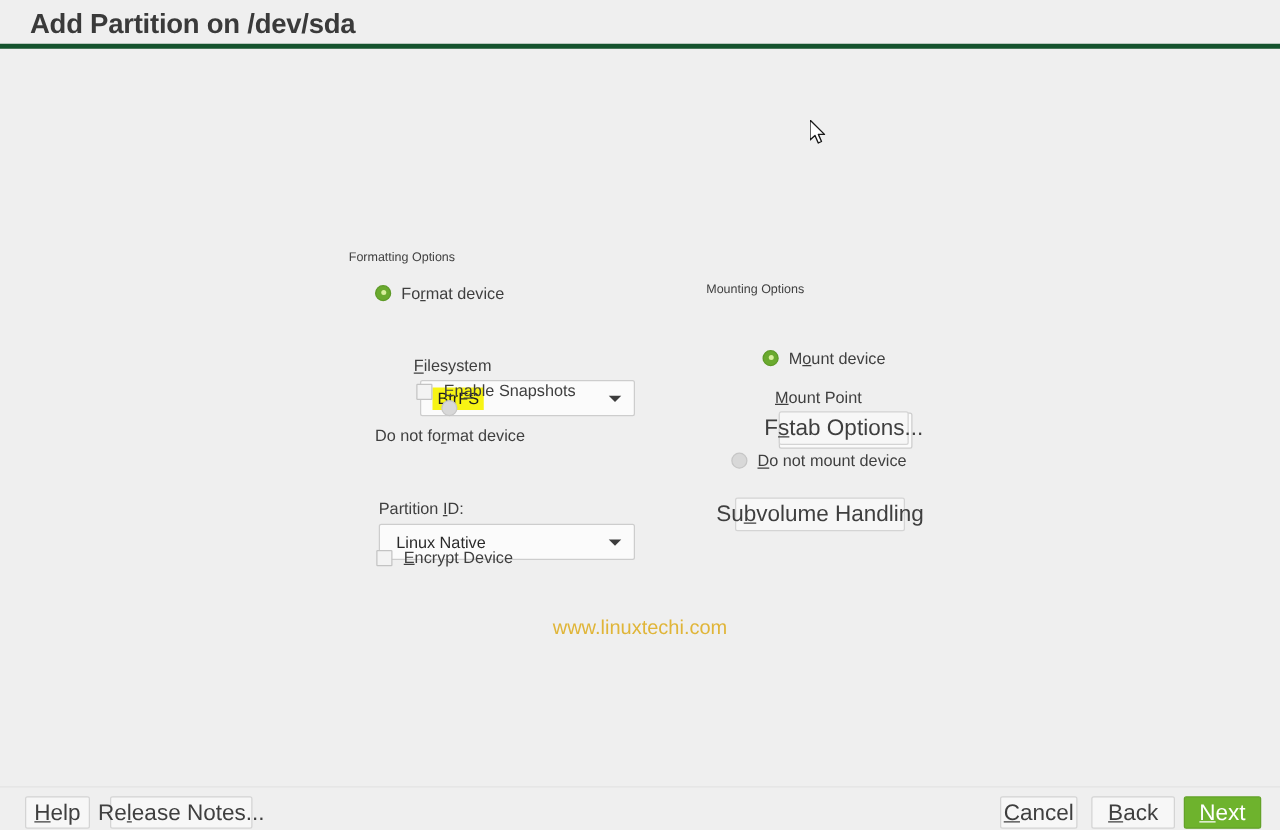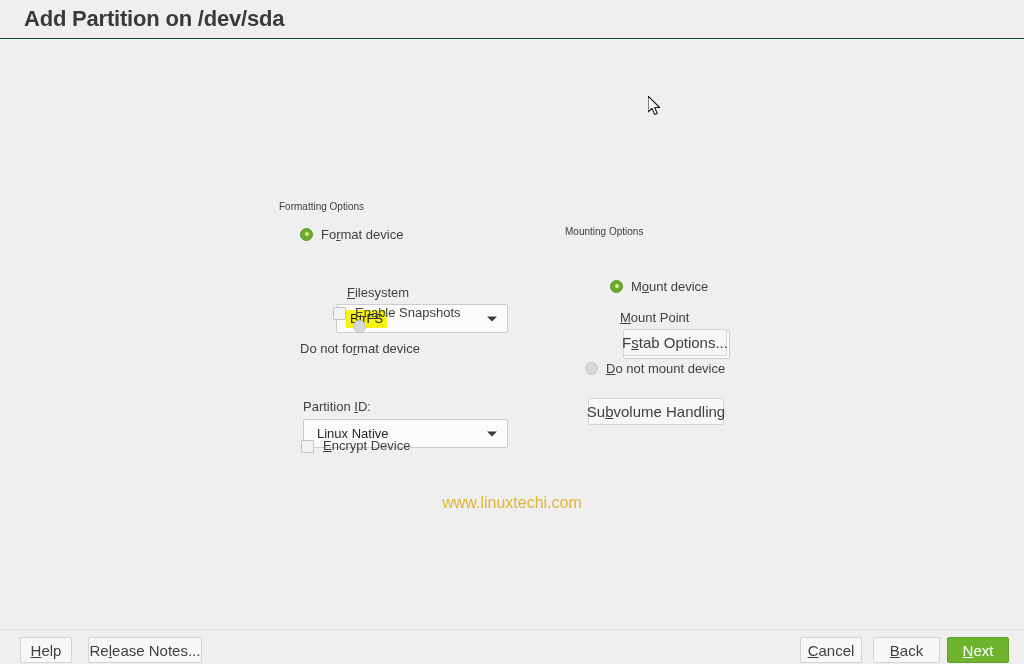--- a/index.html
+++ b/index.html
@@ -13,21 +13,21 @@
     font-family: "Liberation Sans", sans-serif;
     color: #333333;
     position: relative;
   }
 
   
   #header {
     position: absolute;
     left: 0; top: 0;
     width: 1024px; height: 39px;
-    border-bottom: 1px solid #14532d;
+    border-bottom: 4px solid #14532d;
   }
   #page-title {
     position: absolute;
     left: 24px; top: 6px;
     font-size: 22px;
     font-weight: bold;
     color: #3a3a3a;
     letter-spacing: -0.2px;
   }
 
@@ -136,21 +136,21 @@
     border-right: 5px solid transparent;
     border-top: 5px solid #3c3c3c;
   }
 
   
   .btn {
     position: absolute;
     background: #f7f7f7;
     border: 1px solid #d4d4d4;
     border-radius: 2px;
-    font-size: 15px;
+    font-size: 18px;
     color: #3f3f3f;
     display: flex;
     align-items: center;
     justify-content: center;
     cursor: default;
     white-space: nowrap;
   }
   .btn.primary {
     background: #6eb32d;
     border: 1px solid #63a228;
@@ -194,21 +194,21 @@
 
 <div id="content">
 
   <div class="group-title" style="left:279px; top:162px;">Formatting Options</div>
 
   <div class="radio-row" style="left:300px; top:186px;">
     <span class="radio on"></span>
     <span class="radio-label">Fo<span class="u">r</span>mat device</span>
   </div>
 
-  <div class="field-label" style="left:331px; top:246px;margin-left:16px;"><span class="u">F</span>ilesystem</div>
+  <div class="field-label" style="left:331px; top:246px;"><span class="u">F</span>ilesystem</div>
 
   <div class="combo" style="left:336px; top:265px; width:172px; height:29px;">
     <span class="combo-value hl">BtrFS</span>
     <span class="combo-arrow"></span>
   </div>
 
   <div class="check-row" style="left:333px; top:263px;">
     <span class="checkbox"></span>
     <span class="check-label">En<span class="u">a</span>ble Snapshots</span>
   </div>

